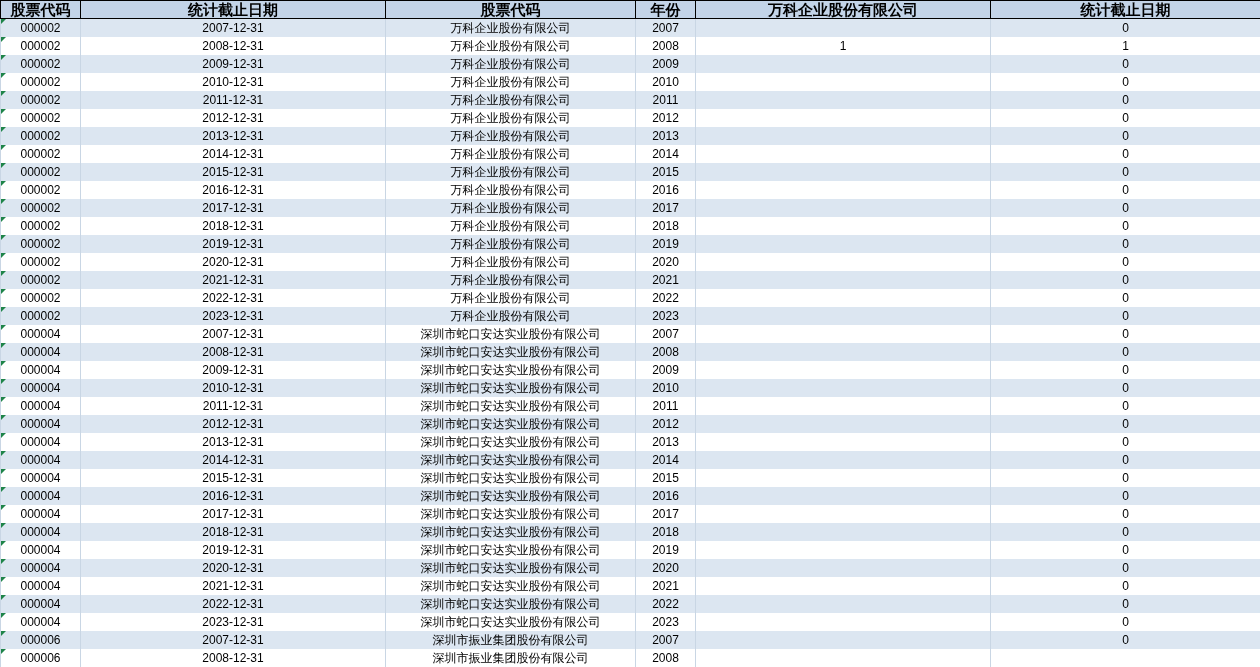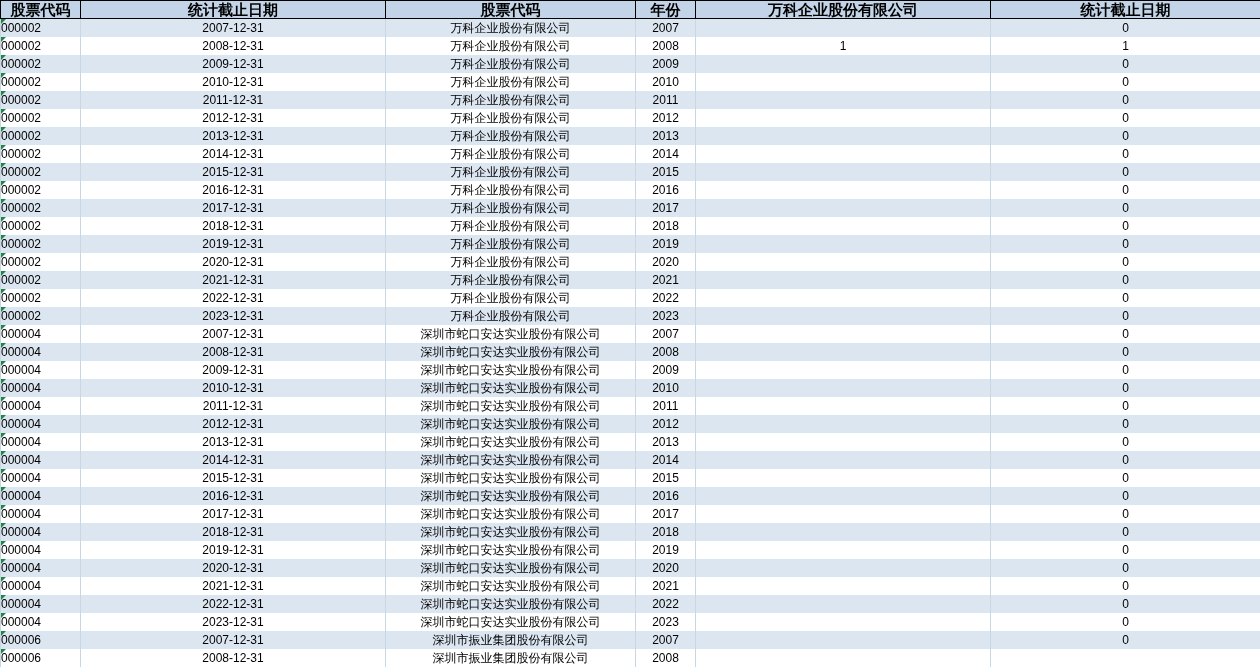--- a/index.html
+++ b/index.html
@@ -50,21 +50,21 @@
     padding: 0;
     text-align: center;
     white-space: nowrap;
     overflow: hidden;
   }
   tbody tr.odd td  { background: #dce6f1; }
   tbody tr.even td { background: #ffffff; }
 
   td.cell-code {
     position: relative;
-    text-align: left;
+    text-align: center;
   }
   
   td.cell-code .tri {
     position: absolute;
     left: 0;
     top: 0;
     width: 0;
     height: 0;
     border-left: 5px solid #1e8449;
     border-bottom: 5px solid transparent;

